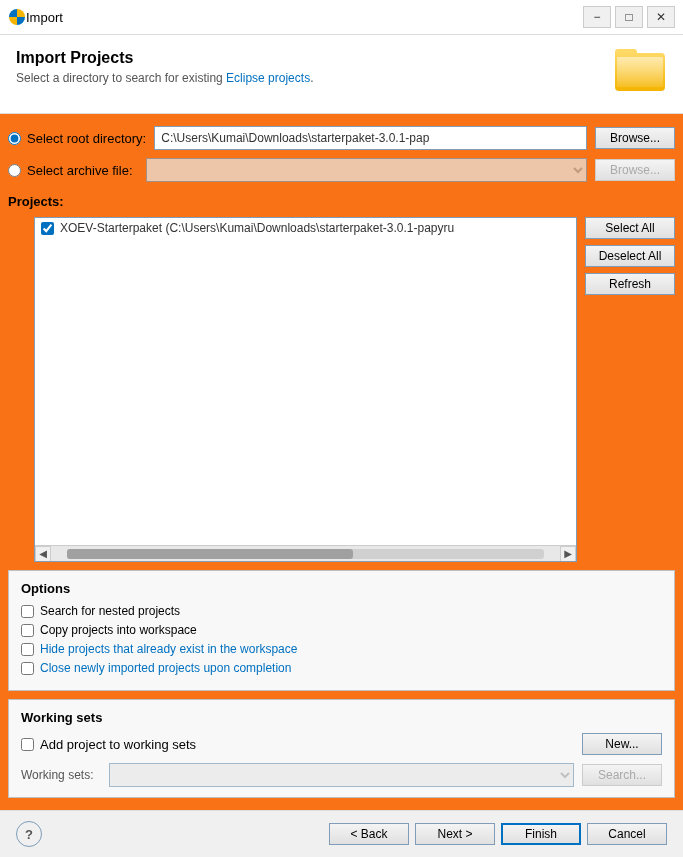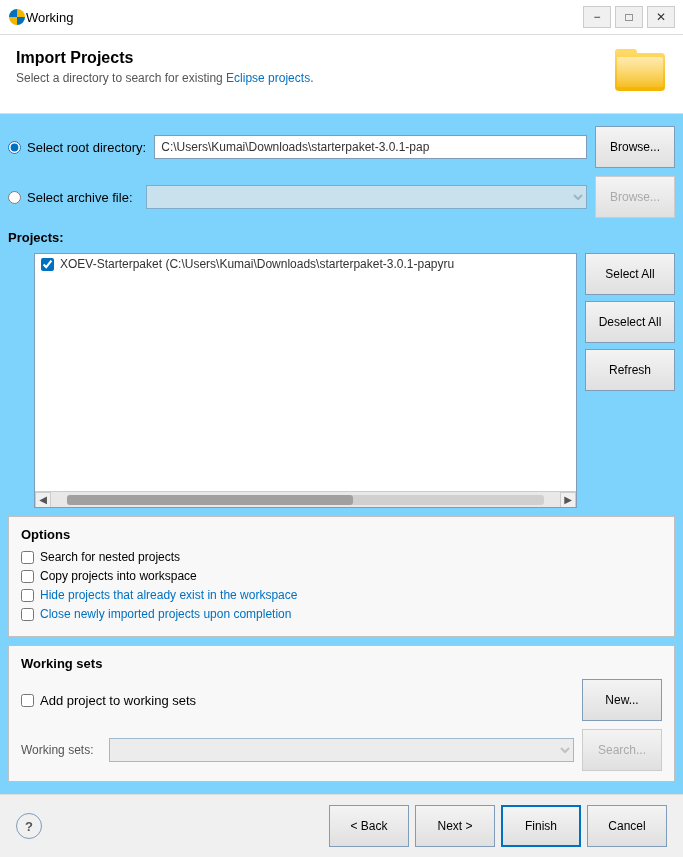--- a/index.html
+++ b/index.html
@@ -34,21 +34,21 @@
       background: #f0f0f0;
       border: 1px solid #ccc;
       cursor: pointer;
       display: flex; align-items: center; justify-content: center;
       font-size: 12px;
       color: #333;
     }
 
     .dialog-body {
       flex: 1;
-      background: #7dd3fc;
+      background: #f97316;
       display: flex;
       flex-direction: column;
       overflow: hidden;
     }
 
     .dialog-header {
       background: #ffffff;
       padding: 14px 16px 12px 16px;
       display: flex;
       align-items: flex-start;
@@ -145,21 +145,21 @@
       border: 1px solid #7f9db9;
       background: #fff;
       font-size: 12px;
     }
     select.combo:disabled {
       background: #e8e8e8;
       color: #aaa;
     }
     .btn {
       min-width: 80px;
-      height: 42px;
+      height: 22px;
       padding: 2px 12px;
       border: 1px solid #7f9db9;
       background: linear-gradient(180deg, #f4f4f4 0%, #e0e0e0 100%);
       font-size: 12px;
       cursor: pointer;
       color: #000;
       white-space: nowrap;
     }
     .btn:disabled {
       color: #aaa;
@@ -341,21 +341,21 @@
       background: conic-gradient(#f4b400 0deg 90deg, #0070c0 90deg 180deg, #f4b400 180deg 270deg, #0070c0 270deg 360deg);
     }
   </style>
 </head>
 <body>
 
 <div class="title-bar">
   <div class="eclipse-logo">
     <div class="eclipse-circle"></div>
   </div>
-  <span class="title-bar-text">Working</span>
+  <span class="title-bar-text">Import</span>
   <div class="title-bar-controls">
     <button class="title-btn">−</button>
     <button class="title-btn">□</button>
     <button class="title-btn close">✕</button>
   </div>
 </div>
 
 <div class="dialog-body">
 
   <div class="dialog-header">

